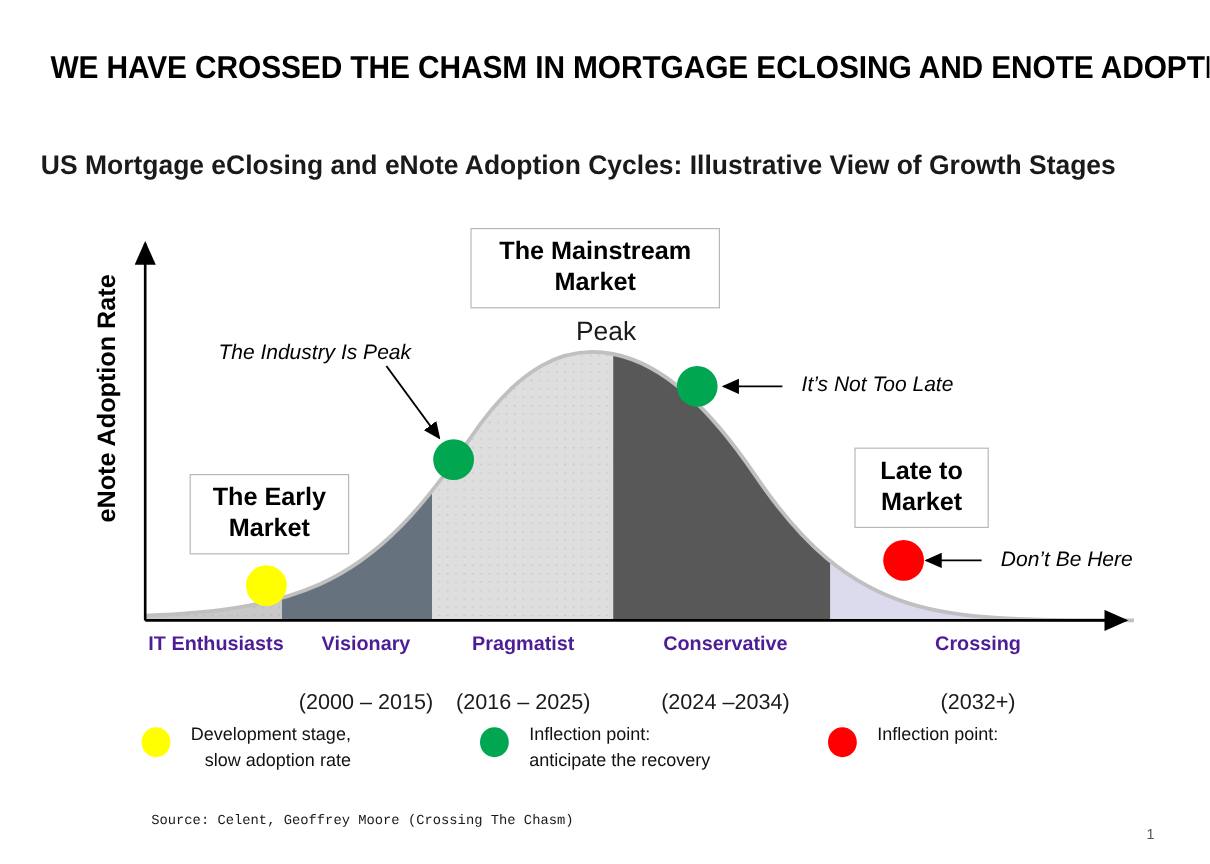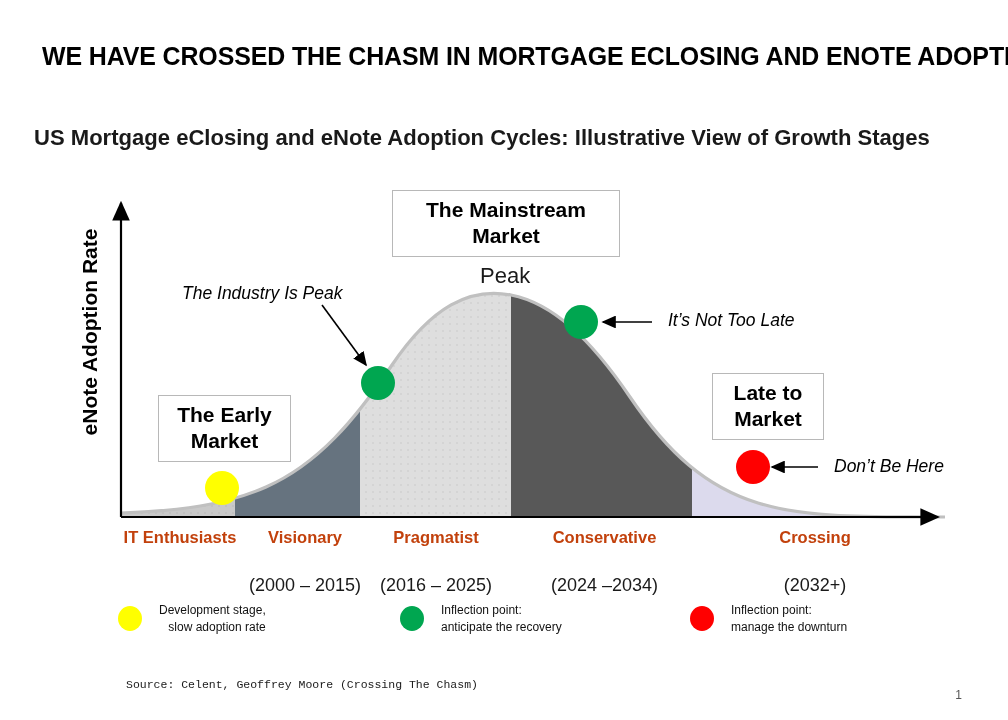--- a/index.html
+++ b/index.html
@@ -81,21 +81,21 @@
     background: #ffffff;
     text-align: center;
     font-size: 21px;
     font-weight: bold;
     line-height: 1.22;
     color: #000;
     padding: 6px 10px 8px 10px;
     box-sizing: border-box;
   }
   #box-early-market { left: 158px; top: 395px; width: 133px; }
-  #box-mainstream-market { left: 392px; top: 190px; width: 228px; }
+  #box-mainstream-market { left: 392px; top: 190px; width: 208px; }
   #box-late-to-market { left: 712px; top: 373px; width: 112px; }
 
   
   .annotation {
     position: absolute;
     font-size: 17.5px;
     font-style: italic;
     color: #000;
     white-space: nowrap;
   }
@@ -116,21 +116,21 @@
   
   .x-cat {
     position: absolute;
     text-align: center;
     white-space: nowrap;
   }
   .x-cat .cat-name {
     display: block;
     font-size: 16.5px;
     font-weight: bold;
-    color: #c2410c;
+    color: #4c1d95;
     line-height: 1.3;
   }
   .x-cat .cat-years {
     display: block;
     font-size: 18px;
     color: #1a1a1a;
     line-height: 1.45;
     margin-top: 24px;
   }
   #xcat-0 { left: 105px; top: 527px; width: 150px; }
@@ -158,21 +158,21 @@
   #legend-item-2 { width: 280px; }
   .legend-dot {
     width: 24px;
     height: 25px;
     border-radius: 50%;
     flex: 0 0 auto;
     margin-top: 4px;
   }
   .legend-text {
     margin-left: 17px;
-    font-size: 12px;
+    font-size: 15px;
     color: #111;
     line-height: 1.42;
   }
   .legend-text .ln2 { display: block; }
   #legend-item-0 .legend-text .ln2 { text-align: right; }
 
   
   #footer-copyright {
     position: absolute;
     left: 44px;
@@ -320,21 +320,20 @@
       <span class="legend-dot" style="background:#00a650"></span>
       <span class="legend-text">
         <span>Inflection point:</span>
         <span class="ln2">anticipate the recovery</span>
       </span>
     </div>
     <div class="legend-item" id="legend-item-2">
       <span class="legend-dot" style="background:#ff0000"></span>
       <span class="legend-text">
         <span>Inflection point:</span>
-        <span class="ln2">manage the downturn</span>
       </span>
     </div>
   </div>
 
   <div id="footer-copyright">© CELENT</div>
   <div id="footer-source">Source: Celent, Geoffrey Moore (Crossing The Chasm)</div>
   <div id="footer-page">1</div>
 
 </div>
 

